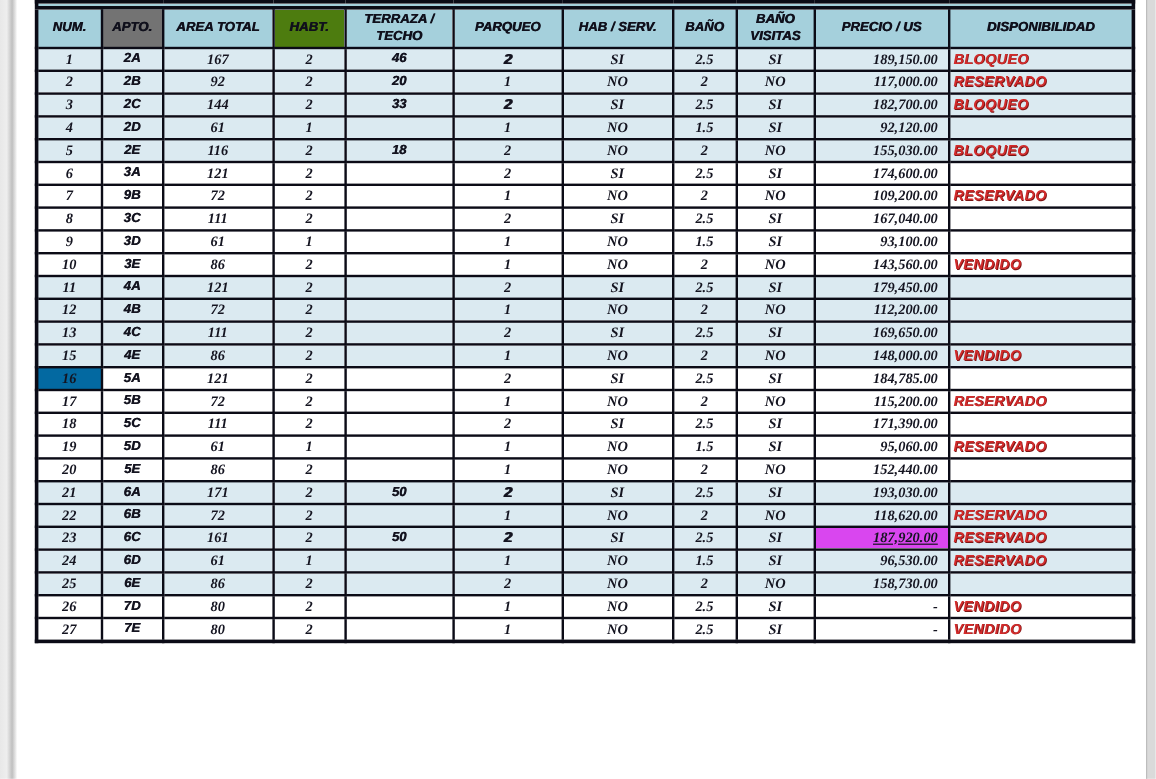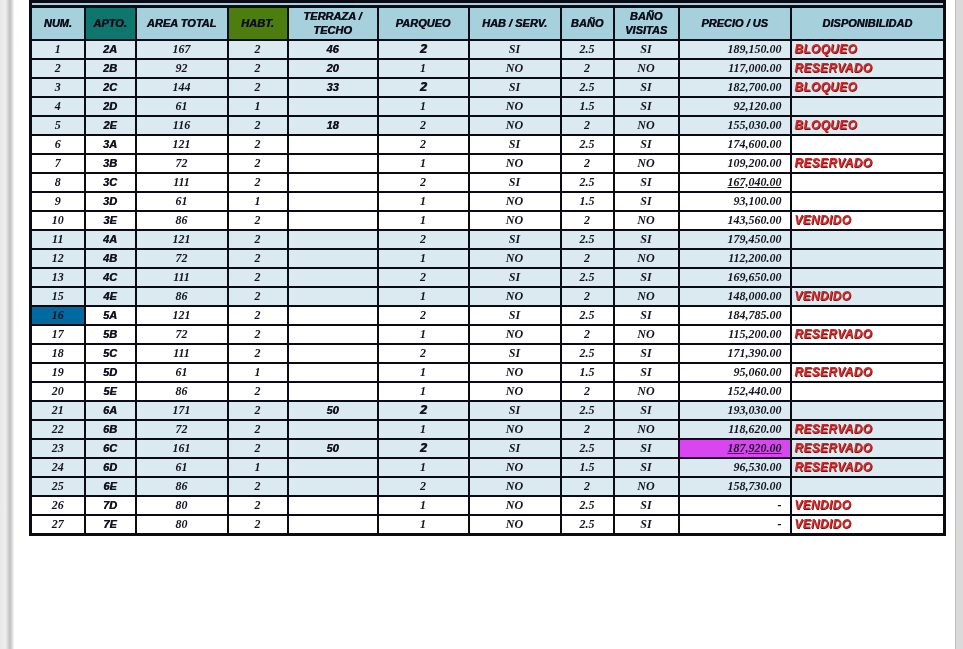--- a/index.html
+++ b/index.html
@@ -72,21 +72,21 @@
         <col style="width:65px">
       <col style="width:112px">
         <col style="width:154px">
     </colgroup>
     <thead>
       <tr class="strip-row">
         <td id="title-strip" colspan="11" style="background: rgb(165, 208, 220);"></td>
       </tr>
       <tr id="header-row">
           <th style="background: rgb(165, 208, 220);">NUM.</th>
-          <th style="background: #0f766e;">APTO.</th>
+          <th style="background: #737373;">APTO.</th>
           <th style="background: rgb(165, 208, 220);">AREA TOTAL</th>
           <th style="background: #4d7c0f;">HABT.</th>
           <th style="background: rgb(165, 208, 220);">TERRAZA /
 TECHO</th>
           <th style="background: rgb(165, 208, 220);">PARQUEO</th>
           <th style="background: rgb(165, 208, 220);">HAB / SERV.</th>
           <th style="background: rgb(165, 208, 220);">BAÑO</th>
           <th style="background: rgb(165, 208, 220);">BAÑO
 VISITAS</th>
           <th style="background: rgb(165, 208, 220);">PRECIO / US</th>
@@ -167,42 +167,42 @@
           <td class="bold-cell" style="background: rgb(255, 255, 255);"></td>
           <td style="background: rgb(255, 255, 255);">2</td>
           <td style="background: rgb(255, 255, 255);">SI</td>
           <td style="background: rgb(255, 255, 255);">2.5</td>
           <td style="background: rgb(255, 255, 255);">SI</td>
           <td class="precio" style="background: rgb(255, 255, 255);">174,600.00</td>
           <td class="status" style="background: rgb(255, 255, 255); color: rgb(210, 43, 43);"></td>
         </tr>
         <tr>
           <td style="background: rgb(255, 255, 255);">7</td>
-          <td class="bold-cell" style="background: rgb(255, 255, 255);">3B</td>
+          <td class="bold-cell" style="background: rgb(255, 255, 255);">9B</td>
           <td style="background: rgb(255, 255, 255);">72</td>
           <td style="background: rgb(255, 255, 255);">2</td>
           <td class="bold-cell" style="background: rgb(255, 255, 255);"></td>
           <td style="background: rgb(255, 255, 255);">1</td>
           <td style="background: rgb(255, 255, 255);">NO</td>
           <td style="background: rgb(255, 255, 255);">2</td>
           <td style="background: rgb(255, 255, 255);">NO</td>
           <td class="precio" style="background: rgb(255, 255, 255);">109,200.00</td>
           <td class="status" style="background: rgb(255, 255, 255); color: rgb(210, 43, 43);">RESERVADO</td>
         </tr>
         <tr>
           <td style="background: rgb(255, 255, 255);">8</td>
           <td class="bold-cell" style="background: rgb(255, 255, 255);">3C</td>
           <td style="background: rgb(255, 255, 255);">111</td>
           <td style="background: rgb(255, 255, 255);">2</td>
           <td class="bold-cell" style="background: rgb(255, 255, 255);"></td>
           <td style="background: rgb(255, 255, 255);">2</td>
           <td style="background: rgb(255, 255, 255);">SI</td>
           <td style="background: rgb(255, 255, 255);">2.5</td>
           <td style="background: rgb(255, 255, 255);">SI</td>
-          <td class="precio" style="background: rgb(255, 255, 255); text-decoration: underline;">167,040.00</td>
+          <td class="precio" style="background: rgb(255, 255, 255);">167,040.00</td>
           <td class="status" style="background: rgb(255, 255, 255); color: rgb(210, 43, 43);"></td>
         </tr>
         <tr>
           <td style="background: rgb(255, 255, 255);">9</td>
           <td class="bold-cell" style="background: rgb(255, 255, 255);">3D</td>
           <td style="background: rgb(255, 255, 255);">61</td>
           <td style="background: rgb(255, 255, 255);">1</td>
           <td class="bold-cell" style="background: rgb(255, 255, 255);"></td>
           <td style="background: rgb(255, 255, 255);">1</td>
           <td style="background: rgb(255, 255, 255);">NO</td>

